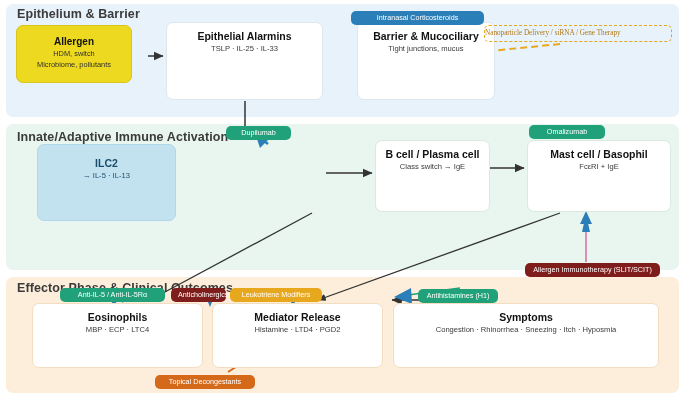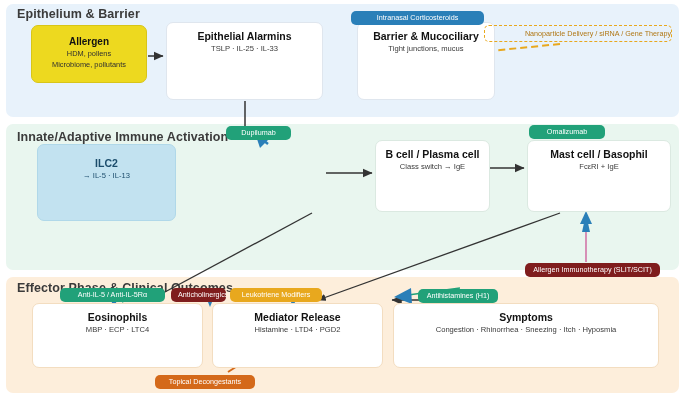--- a/index.html
+++ b/index.html
@@ -68,21 +68,21 @@
     white-space: nowrap;
   }
   .node .n-sub {
     font-size: 7.6px;
     color: #3a3a3a;
     line-height: 11px;
     white-space: nowrap;
   }
 
   #node-allergen {
-    left: 31px; top: 25px; width: 116px; height: 58px;
+    left: 16px; top: 25px; width: 116px; height: 58px;
     background: #edd91f;
     border: 1px solid #d8c518;
     padding-top: 9px;
   }
   #node-allergen .n-title { font-size: 10px; }
   #node-allergen .n-sub { font-size: 7.4px; color: #2f2f2f; }
 
   #node-alarmins {
     left: 166px; top: 22px; width: 157px; height: 78px;
     border: 1px solid #dfe6ee;
@@ -160,23 +160,24 @@
   
   #annot-nano {
     position: absolute;
     left: 484px; top: 25px; width: 188px; height: 17px;
     border: 1px dashed #e8a81e;
     border-radius: 5px;
     background: transparent;
     color: #b07714;
     font-size: 7.2px;
     line-height: 15px;
-    text-align: right;
+    text-align: left;
     white-space: nowrap;
     box-sizing: border-box;
+    font-family: Liberation Serif, serif;
   }
 
   
   #edges {
     position: absolute;
     left: 0; top: 0;
     width: 685px; height: 397px;
     pointer-events: none;
   }
 </style>
@@ -250,21 +251,21 @@
 
     <line x1="140" y1="291" x2="122" y2="302" stroke="#21a179" stroke-width="2"></line>
 
     <path d="M203,290 L217,290 L210,307 z" fill="#2a7fb8"></path>
 
     <path d="M286,290 L300,290 L293,307 z" fill="#2a7fb8"></path>
   </svg>
 
   <div class="node" id="node-allergen">
     <div class="n-title">Allergen</div>
-    <div class="n-sub">HDM, pollens</div>
+    <div class="n-sub">HDM, switch</div>
     <div class="n-sub">Microbiome, pollutants</div>
   </div>
 
   <div class="node" id="node-alarmins">
     <div class="n-title">Epithelial Alarmins</div>
     <div class="n-sub">TSLP · IL-25 · IL-33</div>
   </div>
 
   <div class="node" id="node-barrier">
     <div class="n-title">Barrier &amp; Mucociliary</div>

